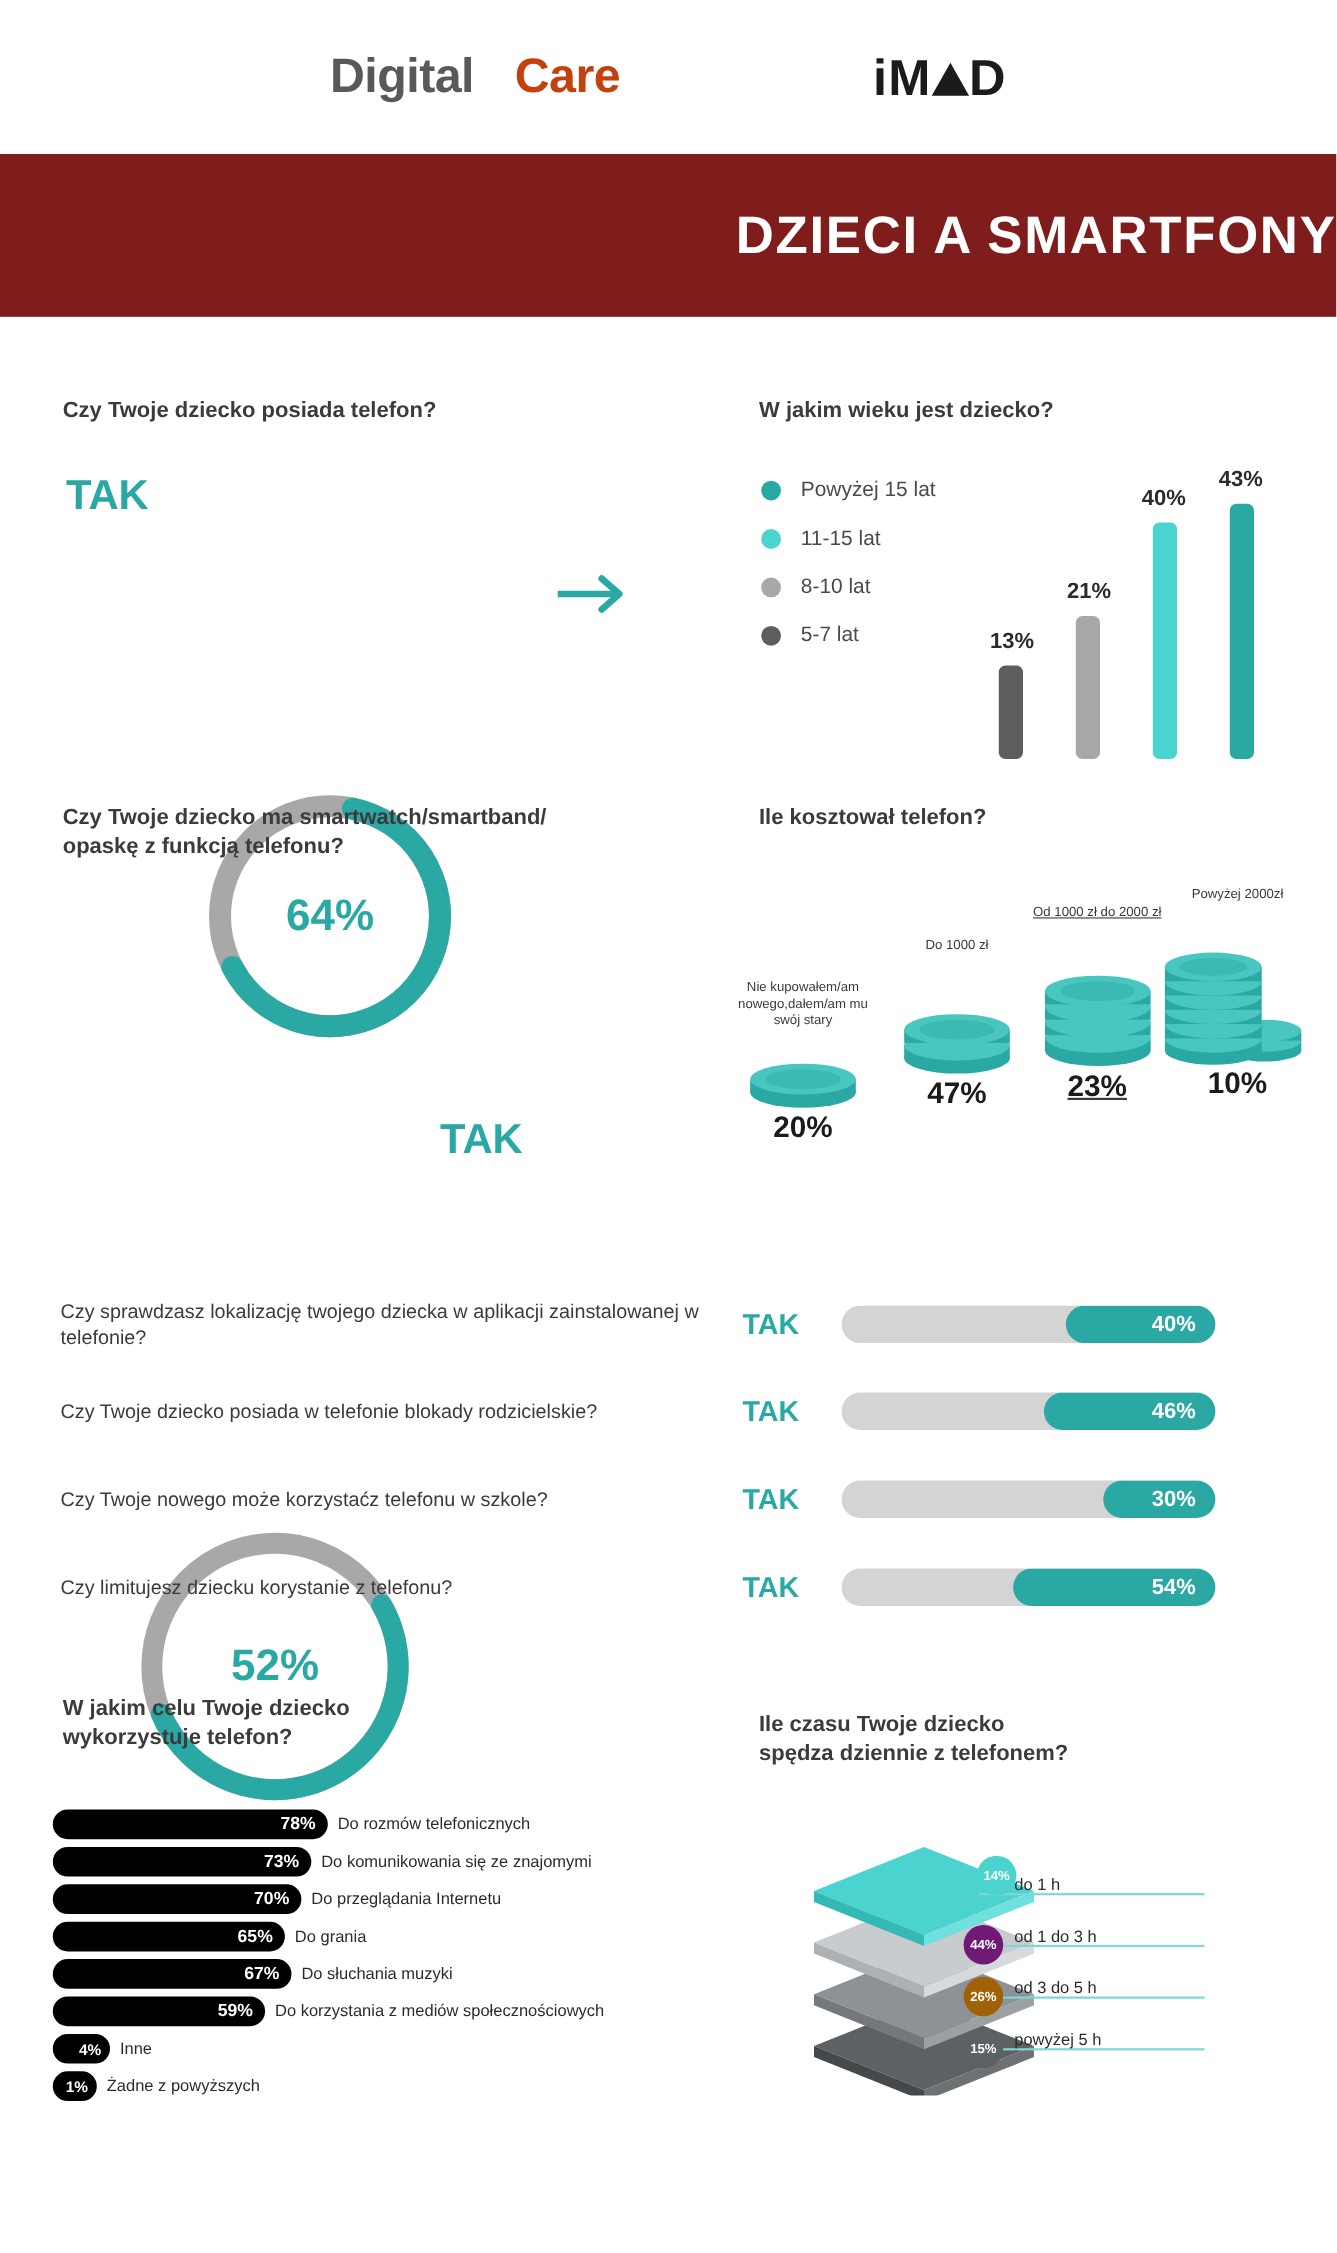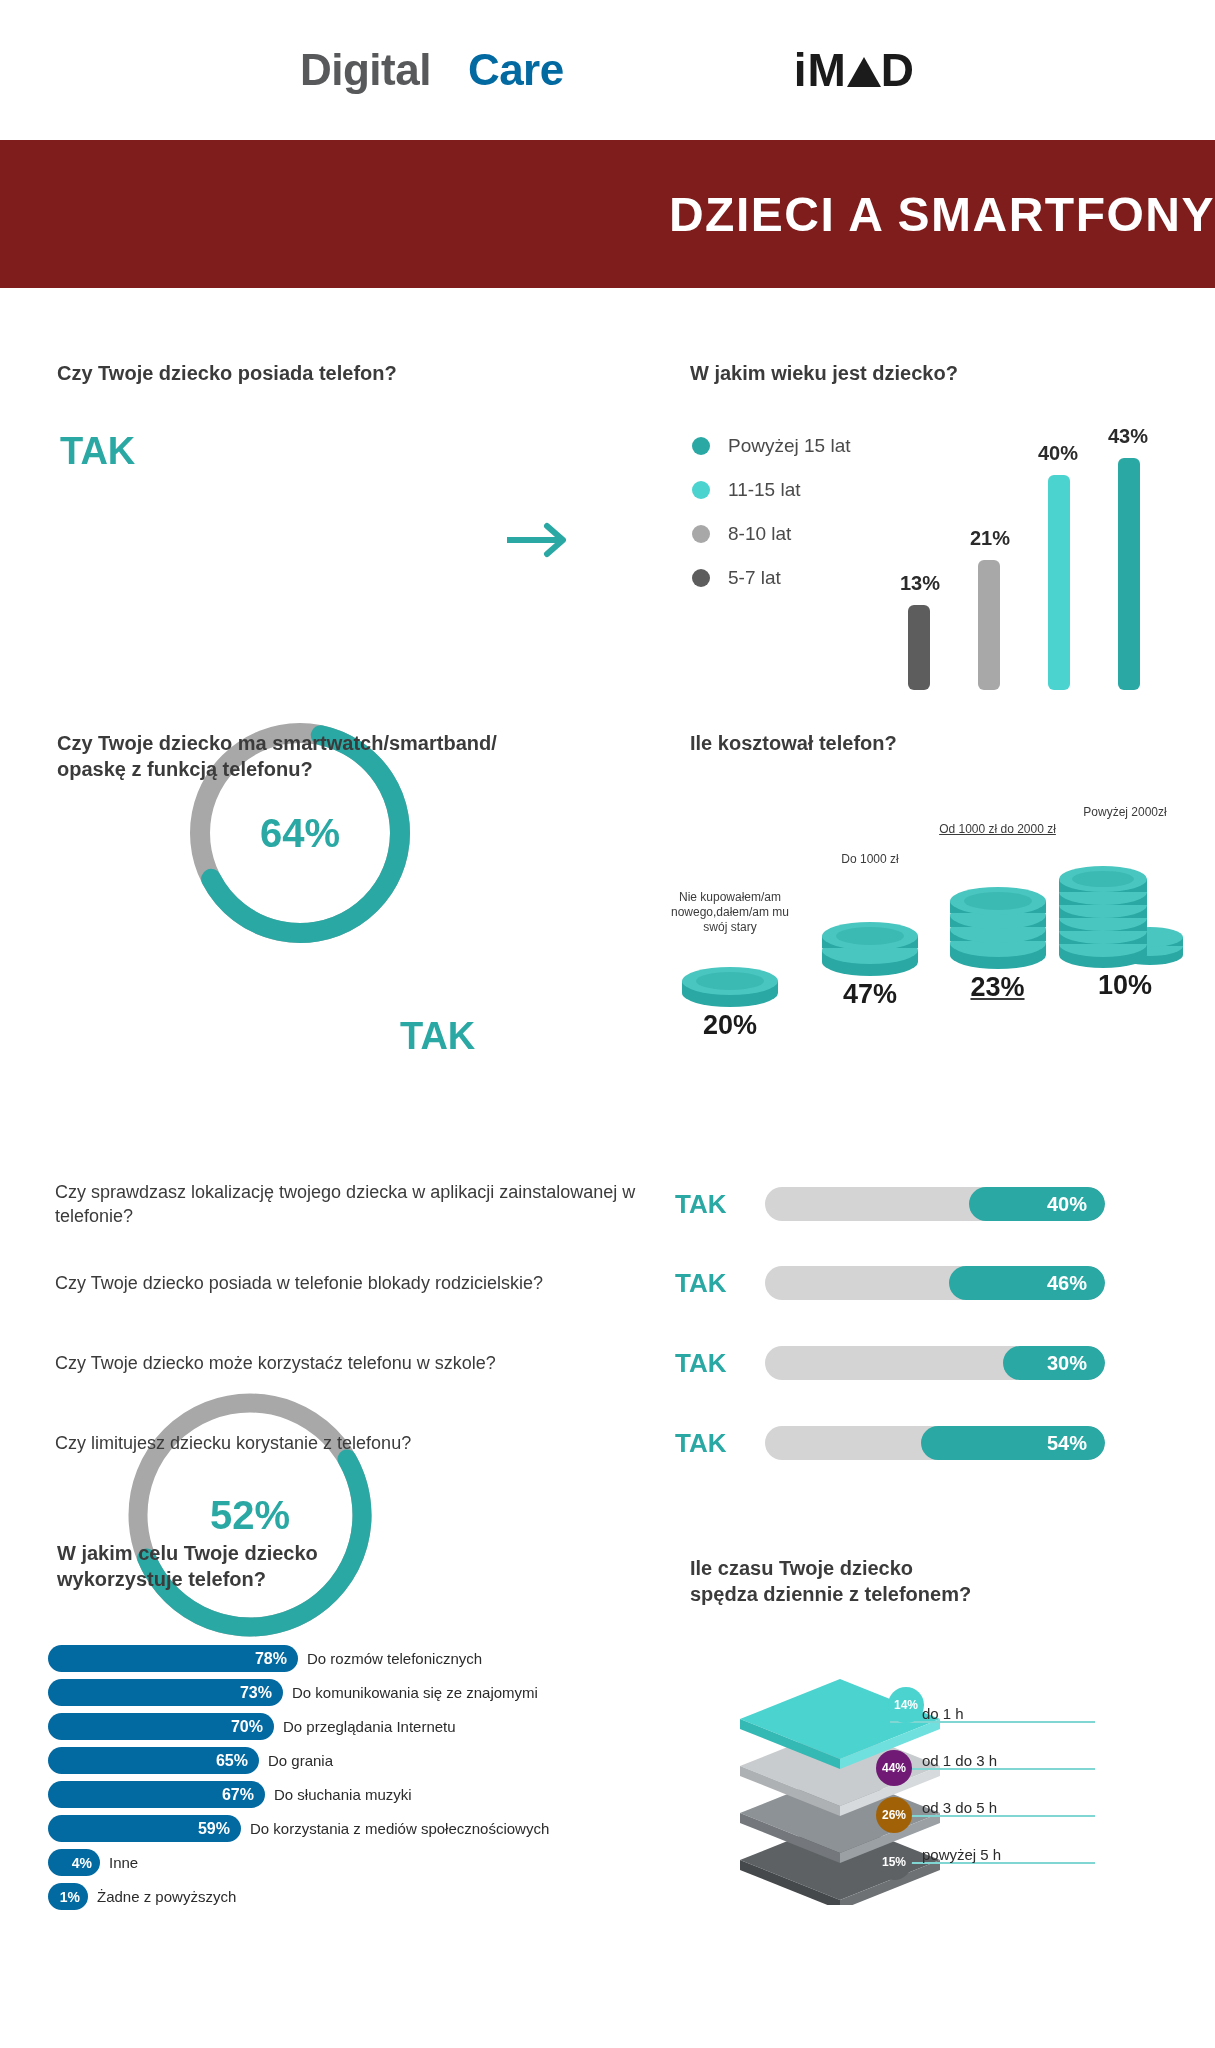--- a/index.html
+++ b/index.html
@@ -19,21 +19,21 @@
     align-items:center;
     justify-content:center;
     gap:230px;
   }
   .logo-digitalcare {
     font-size:44px;
     font-weight:bold;
     letter-spacing:-0.5px;
   }
   .logo-digitalcare .d { color:#58595b; }
-  .logo-digitalcare .c { color:#0369a1;margin-left:37px; }
+  .logo-digitalcare .c { color:#c2410c;margin-left:37px; }
   .logo-imad {
     font-size:46px;
     font-weight:bold;
     color:#1b1b1b;
     letter-spacing:1px;
     display:flex;
     align-items:center;
     gap:2px;
   }
   .logo-imad .tri {
@@ -105,21 +105,21 @@
   .fill {
     position:absolute; right:0; top:0; bottom:0;
     background:#2aa8a4; border-radius:17px;
     display:flex; align-items:center; justify-content:flex-end;
     padding-right:18px;
     color:#fff; font-size:20px; font-weight:bold;
   }
   
   .pbar-row { display:flex; align-items:center; margin-bottom:7px; height:27px; }
   .pbar {
-    background:#0369a1; border-radius:14px; height:27px;
+    background:#000000; border-radius:14px; height:27px;
     display:flex; align-items:center; justify-content:flex-end;
     padding-right:11px; color:#fff; font-size:16px; font-weight:bold;
   }
   .pbar-label { font-size:15px; color:#2b2b2b; margin-left:9px; }
 
   
   .tl-line { position:absolute; height:1.5px; background:#7fd6d2; }
   .tl-badge {
     position:absolute; border-radius:50%;
     display:flex; align-items:center; justify-content:center;
@@ -310,21 +310,21 @@
 
   <div class="prow" style="height:80px;">
     <div class="qtext" style="width:620px;">Czy Twoje dziecko posiada w telefonie blokady rodzicielskie?</div>
     <div class="tak" style="width:90px;">TAK</div>
     <div class="track" style="width:340px;">
       <div class="fill" style="width:46%;">46%</div>
     </div>
   </div>
 
   <div class="prow" style="height:80px;">
-    <div class="qtext" style="width:620px;">Czy Twoje dziecko może korzystaćz telefonu w szkole?</div>
+    <div class="qtext" style="width:620px;">Czy Twoje nowego może korzystaćz telefonu w szkole?</div>
     <div class="tak" style="width:90px;">TAK</div>
     <div class="track" style="width:340px;">
       <div class="fill" style="width:30%;">30%</div>
     </div>
   </div>
 
   <div class="prow" style="height:80px;">
     <div class="qtext" style="width:620px;">Czy limitujesz dziecku korystanie z telefonu?</div>
     <div class="tak" style="width:90px;">TAK</div>
     <div class="track" style="width:340px;">

